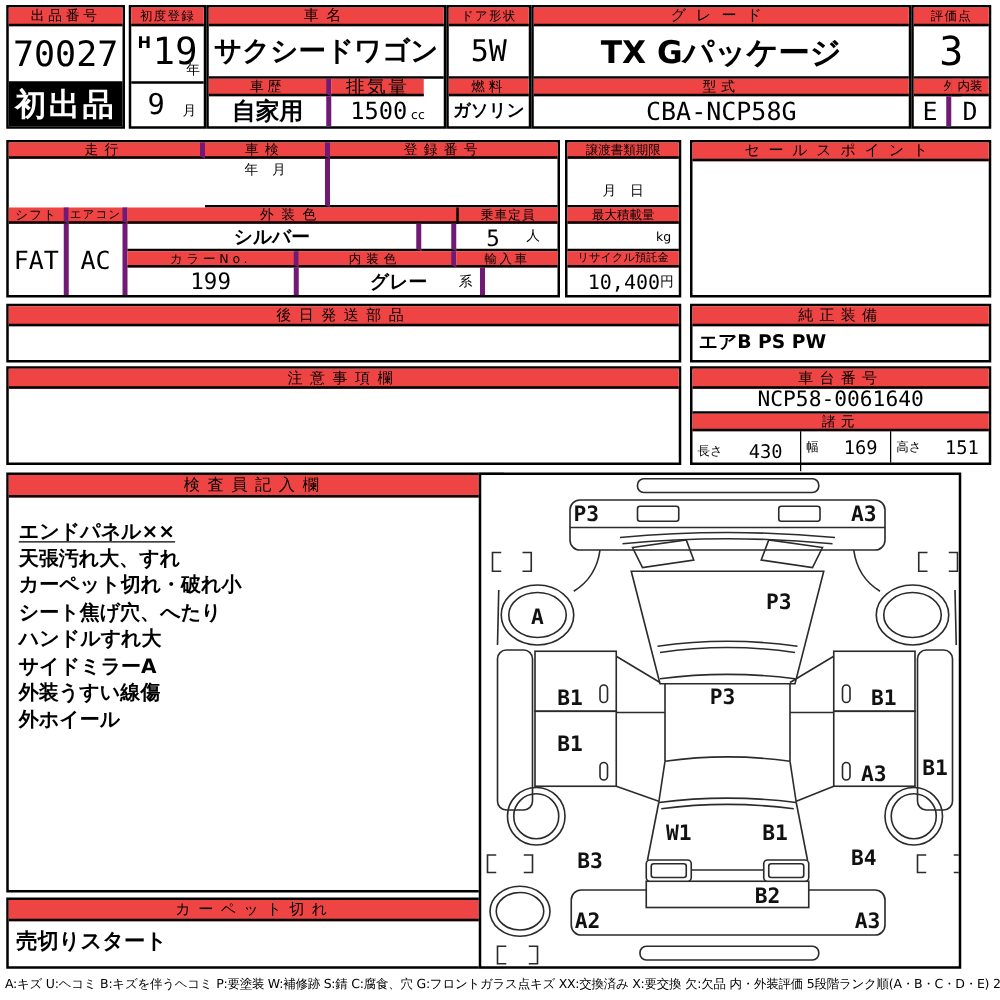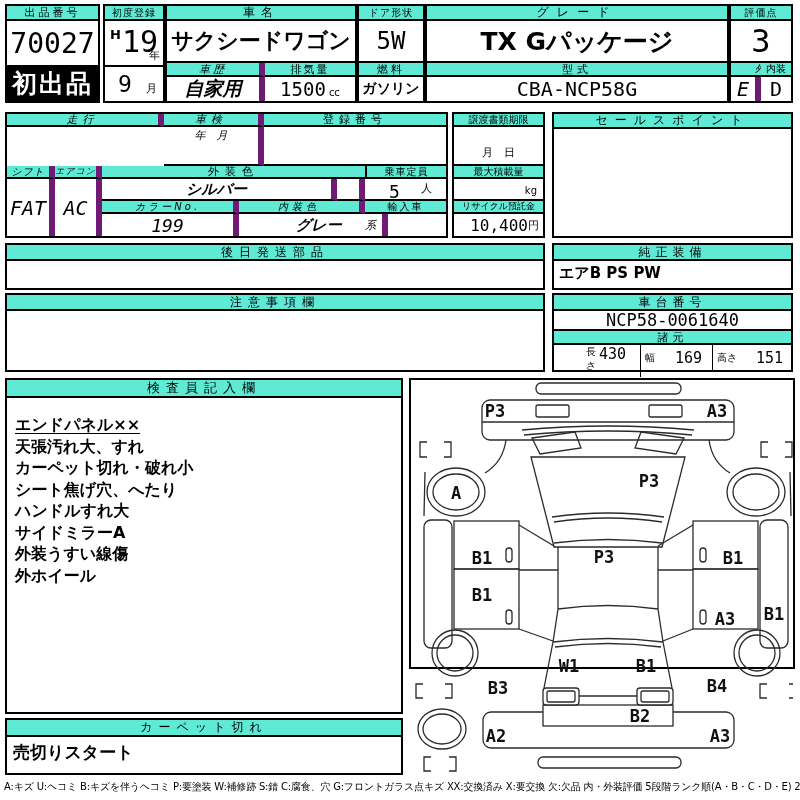--- a/index.html
+++ b/index.html
@@ -1,22 +1,22 @@
 <!DOCTYPE html>
 <html><head>
 <meta charset="utf-8">
 <style>
   html,body{margin:0;padding:0;background:#fff;}
   #sheet{position:relative;width:800px;height:800px;background:#fff;
     font-family:"DejaVu Sans",sans-serif;color:#000;overflow:hidden;}
   .b{position:absolute;border:2px solid #000;background:#fff;box-sizing:border-box;}
   .cell{position:absolute;box-sizing:border-box;overflow:hidden;}
-  .hdr{background:#5eead4;border-bottom:2px solid #000;display:flex;align-items:center;
+  .hdr{background:#ef4444;border-bottom:2px solid #000;display:flex;align-items:center;
        justify-content:center;white-space:nowrap;}
-  .br2{border-right:6px solid #701a75;font-style:italic;} .bb2{border-bottom:2px solid #000;}
+  .br2{border-right:4px solid #701a75;} .bb2{border-bottom:2px solid #000;}
   .ctr{display:flex;align-items:center;justify-content:center;}
   .mono{font-family:"DejaVu Sans Mono",monospace;}
   .badge{background:#000;color:#fff;display:flex;align-items:center;justify-content:center;
          font-weight:bold;}
   .note-line{font-size:16px;font-weight:bold;line-height:21.5px;white-space:nowrap;}
   .note-line.u{text-decoration:underline;text-underline-offset:3px;}
   .unit{font-size:11px;}
   svg .ln{fill:none;stroke:#2b2b2b;stroke-width:1.3;}
   svg .lnw{fill:#fff;stroke:#2b2b2b;stroke-width:1.3;}
   svg text.dlabel{font-family:"DejaVu Sans Mono",monospace;font-weight:bold;
@@ -46,21 +46,21 @@
       <span class="mono" style="position:absolute;left:13px;top:4px;font-size:23px;">9</span>
       <span class="unit" style="position:absolute;right:6px;bottom:5px;">月</span>
     </div>
   </div>
 
   <div class="b" style="left:165px;top:4px;width:192px;height:99px;">
     <div class="cell hdr" style="left:0;top:0;width:100%;height:15px;font-size:12px;letter-spacing:6px;">車名</div>
     <div class="cell ctr bb2" style="left:0;top:15px;width:100%;height:42px;font-size:22px;font-weight:bold;">サクシードワゴン</div>
     <div class="cell hdr br2" style="left:0;top:57px;width:98px;height:14px;font-size:11px;letter-spacing:3px;">車歴</div>
     <div class="cell ctr br2" style="left:0;top:71px;width:98px;height:24px;font-size:19px;font-weight:bold;">自家用</div>
-    <div class="cell hdr" style="left:98px;top:57px;width:90px;height:14px;font-size:11px;letter-spacing:2px;">排気量</div>
+    <div class="cell hdr" style="left:98px;top:57px;width:74px;height:14px;font-size:15px;letter-spacing:2px;">排気量</div>
     <div class="cell ctr" style="left:98px;top:71px;width:90px;height:24px;">
       <span class="mono" style="font-size:19px;">1500</span>
       <span style="font-size:10px;margin-left:3px;margin-top:6px;">cc</span>
     </div>
   </div>
 
   <div class="b" style="left:357px;top:4px;width:68px;height:99px;">
     <div class="cell hdr" style="left:0;top:0;width:100%;height:15px;font-size:10px;letter-spacing:1px;">ドア形状</div>
     <div class="cell ctr bb2 mono" style="left:0;top:15px;width:100%;height:42px;font-size:24px;">5W</div>
     <div class="cell hdr" style="left:0;top:57px;width:100%;height:14px;font-size:11px;letter-spacing:3px;">燃料</div>
@@ -142,21 +142,21 @@
   </div>
 
   <div class="b" style="left:5px;top:293px;width:540px;height:79px;">
     <div class="cell hdr" style="left:0;top:0;width:100%;height:16px;font-size:12px;letter-spacing:6px;">注意事項欄</div>
     <div class="cell" style="left:0;top:16px;width:100%;height:59px;"></div>
   </div>
   <div class="b" style="left:552px;top:293px;width:241px;height:79px;">
     <div class="cell hdr" style="left:0;top:0;width:100%;height:16px;font-size:12px;letter-spacing:5px;">車台番号</div>
     <div class="cell ctr bb2 mono" style="left:0;top:16px;width:100%;height:20px;font-size:17px;">NCP58-0061640</div>
     <div class="cell hdr" style="left:0;top:36px;width:100%;height:14px;font-size:11px;letter-spacing:4px;">諸元</div>
-    <div class="cell" style="left:0;top:50px;width:87px;height:32px;border-right:1px solid #000;display:flex;padding-left:28px;">
+    <div class="cell" style="left:0;top:50px;width:87px;height:32px;border-right:1px solid #000;display:flex;align-items:center;">
       <span style="font-size:10px;padding-left:4px;">長さ</span>
       <span class="mono" style="font-size:15px;margin:0 14px 0 auto;">430</span>
     </div>
     <div class="cell" style="left:87px;top:50px;width:72px;height:25px;border-right:1px solid #000;display:flex;align-items:center;">
       <span style="font-size:10px;padding-left:4px;">幅</span>
       <span class="mono" style="font-size:15px;margin:0 10px 0 auto;">169</span>
     </div>
     <div class="cell" style="left:159px;top:50px;width:78px;height:25px;display:flex;align-items:center;">
       <span style="font-size:10px;padding-left:4px;">高さ</span>
       <span class="mono" style="font-size:15px;margin:0 8px 0 auto;">151</span>
@@ -174,21 +174,21 @@
         <div class="note-line">サイドミラーA</div>
         <div class="note-line">外装うすい線傷</div>
         <div class="note-line">外ホイール</div>
       </div>
   </div>
   <div class="b" style="left:5px;top:718px;width:398px;height:57px;">
     <div class="cell hdr" style="left:0;top:0;width:100%;height:17px;font-size:12px;letter-spacing:6px;">カーペット切れ</div>
     <div class="cell" style="left:0;top:17px;width:100%;height:36px;font-size:17px;font-weight:bold;padding:4px 6px;">売切りスタート</div>
   </div>
 
-  <div class="b" style="left:409px;top:378px;width:386px;height:291px;text-decoration:underline;">
+  <div class="b" style="left:383px;top:378px;width:386px;height:397px;text-decoration:underline;">
     <svg id="diagram-svg" viewBox="0 0 382 393" width="382" height="393">
       <g class="ln">
 
         <rect x="125" y="3" width="145" height="11" rx="5"></rect>
         <rect x="71" y="20" width="252" height="40" rx="8"></rect>
         <line x1="71" y1="42" x2="323" y2="42"></line>
         <rect x="125" y="25" width="33" height="12" rx="2"></rect>
         <rect x="238" y="25" width="33" height="12" rx="2"></rect>
 
         <path d="M111,50 Q197,42 283,50"></path>

